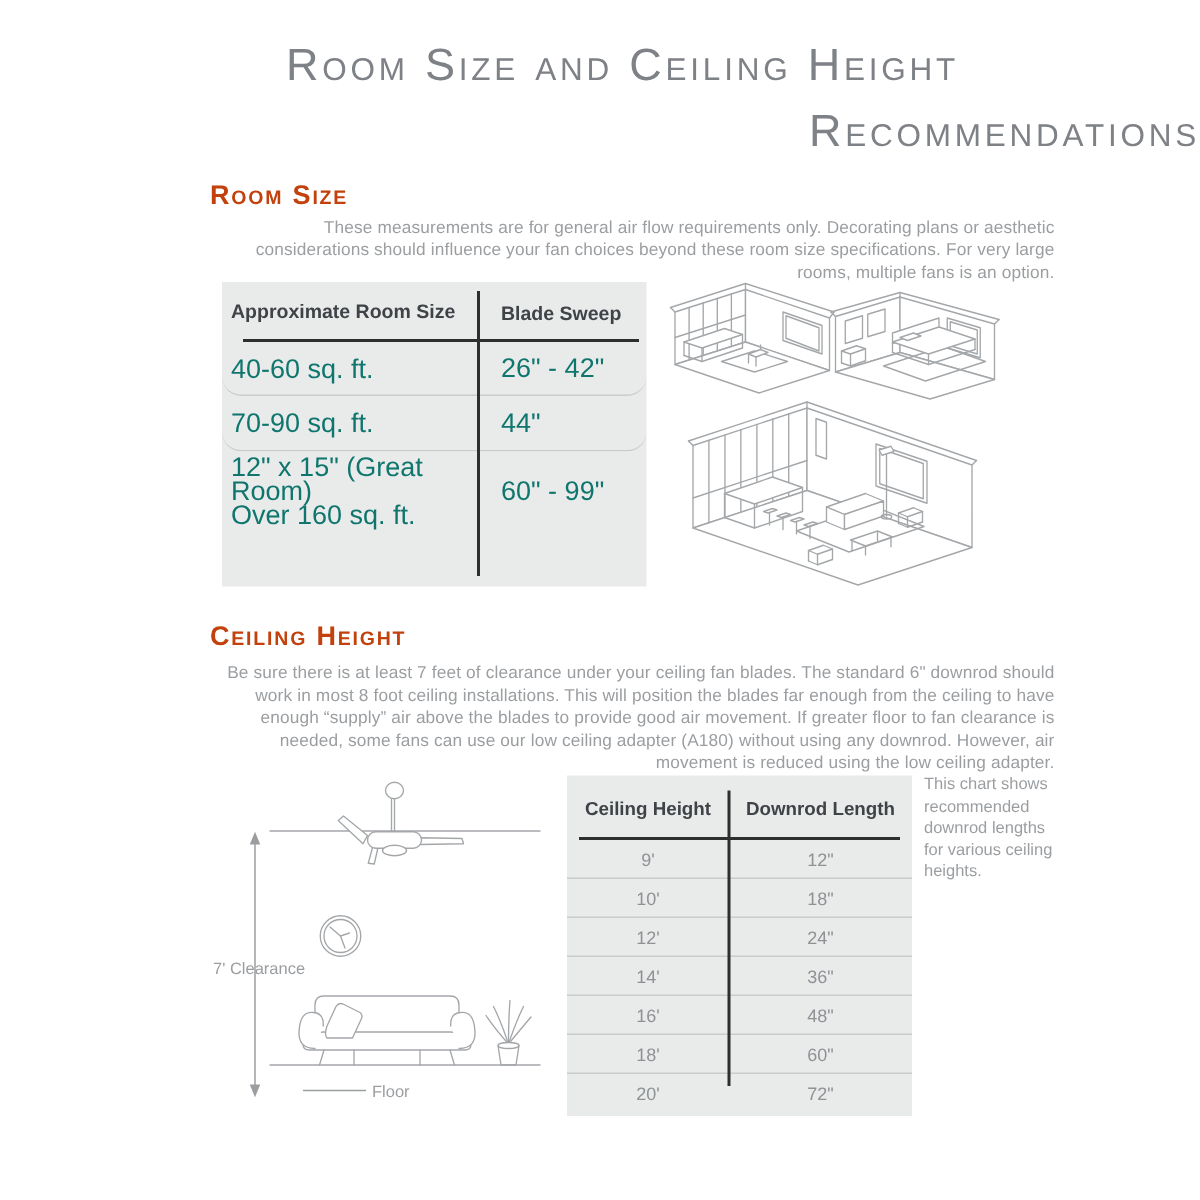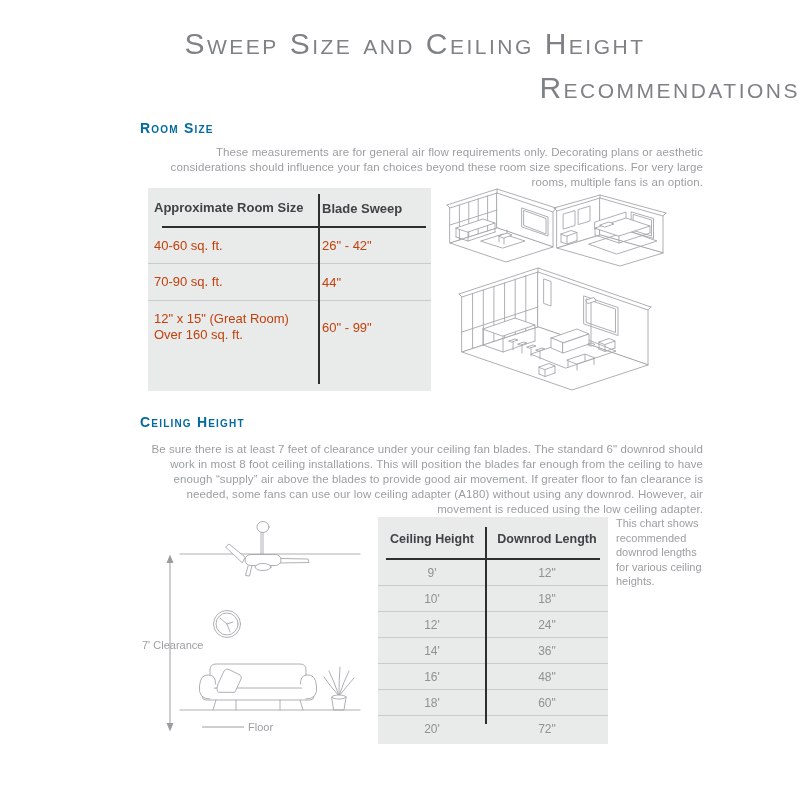--- a/index.html
+++ b/index.html
@@ -26,22 +26,22 @@
     line-height: 32px;
   }
   .main-title.line1 { top: 28px; }
   .main-title.line2 { top: 72px; text-align: right; }
 
   .section-heading {
     position: absolute;
     left: 140px;
     font-variant: small-caps;
     font-weight: 700;
-    color: #0369a1;
-    font-size: 14px;
+    color: #c2410c;
+    font-size: 18px;
     letter-spacing: 1.2px;
   }
   .section-para {
     position: absolute;
     left: 140px;
     width: 563px;
     font-size: 11.5px;
     line-height: 15px;
     color: #9b9ea1;
     letter-spacing: 0.1px;
@@ -62,26 +62,26 @@
     background: #2e2e2e;
   }
   .rs-hline {
     position: absolute;
     left: 14px; right: 5px; top: 38px;
     height: 2px;
     background: #2e2e2e;
   }
   .rs-row { display: flex; align-items: center; }
   .rs-row.head { height: 40px; font-size: 13px; font-weight: 700; color: #3f4347; }
-  .rs-row.body { font-size: 13px; color: #c2410c; }
+  .rs-row.body { font-size: 18px; color: #0f766e; border-radius: 13px; }
   .rs-row.body.r1 { height: 36px; border-bottom: 1px solid #c9cbcc; }
   .rs-row.body.r2, .rs-row.body.r3 { height: 37px; border-bottom: 1px solid #c9cbcc; }
   .rs-row.body.r4 { height: 52px; }
   .rs-c1 { width: 170px; padding-left: 6px; line-height: 16px; }
-  .rs-c2 { flex: 1; padding-left: 4px; }
+  .rs-c2 { flex: 1; padding-left: 16px; }
 
   
   .ch-table {
     position: absolute;
     left: 378px; top: 517px;
     width: 230px; height: 227px;
     background: #e9eaea;
   }
   .ch-vline {
     position: absolute;
@@ -122,21 +122,21 @@
   svg .ln { stroke: #a4a7aa; stroke-width: 0.9; fill: none; stroke-linejoin: round; stroke-linecap: round; }
   svg .fw { stroke: #a4a7aa; stroke-width: 0.9; fill: #ffffff; stroke-linejoin: round; stroke-linecap: round; }
   svg .dim { stroke: #9b9ea1; stroke-width: 1; fill: none; }
   svg .arr { fill: #9b9ea1; stroke: none; }
 </style>
 </head>
 <body>
 
 <div class="page">
 
-  <div class="main-title line1">Sweep Size and Ceiling Height</div>
+  <div class="main-title line1">Room Size and Ceiling Height</div>
   <div class="main-title line2">Recommendations</div>
 
   <div class="section-heading" style="top:120px;">Room Size</div>
   <div class="section-para" style="top:145px;">These measurements are for general air flow requirements only. Decorating plans or aesthetic considerations should influence your fan choices beyond these room size specifications. For very large rooms, multiple fans is an option.</div>
 
   <div class="rs-table">
     <div class="rs-vline"></div>
     <div class="rs-hline"></div>
     <div class="rs-row head">
       <div class="rs-c1">Approximate Room Size</div>

